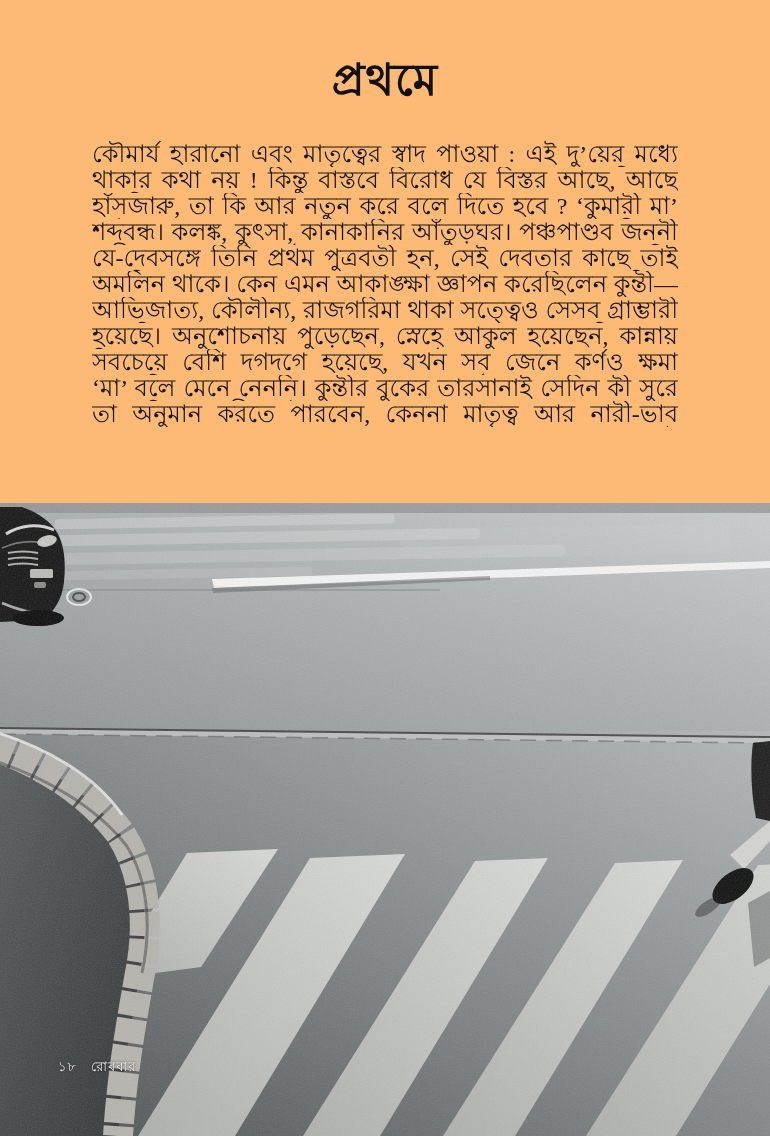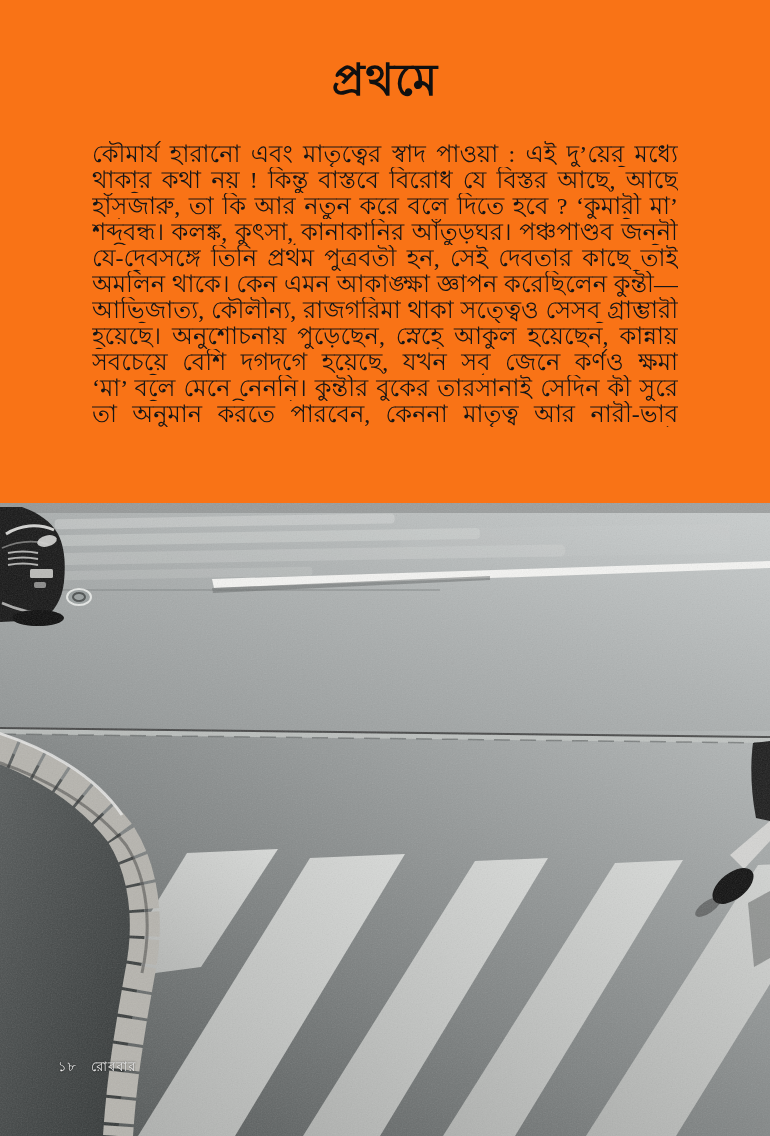--- a/index.html
+++ b/index.html
@@ -1,18 +1,18 @@
 <!DOCTYPE html>
 <html lang="bn"><head>
 <meta charset="utf-8">
 <style>
   html,body{margin:0;padding:0;background:#ffffff;}
   .page{
     position:relative;width:770px;height:1136px;margin:0 auto;
-    background:#f97316;overflow:hidden;
+    background:#fdba74;overflow:hidden;
     font-family:"Liberation Serif","DejaVu Serif",serif;
     color:#141414;
   }
   .chapter-title{
     position:absolute;top:56px;left:0;width:770px;margin:0;
     text-align:center;font-size:44px;font-weight:600;line-height:1.15;
     letter-spacing:1px;color:#101010;
     font-family:"Liberation Serif","DejaVu Serif",serif;
   }
   .body-text{

